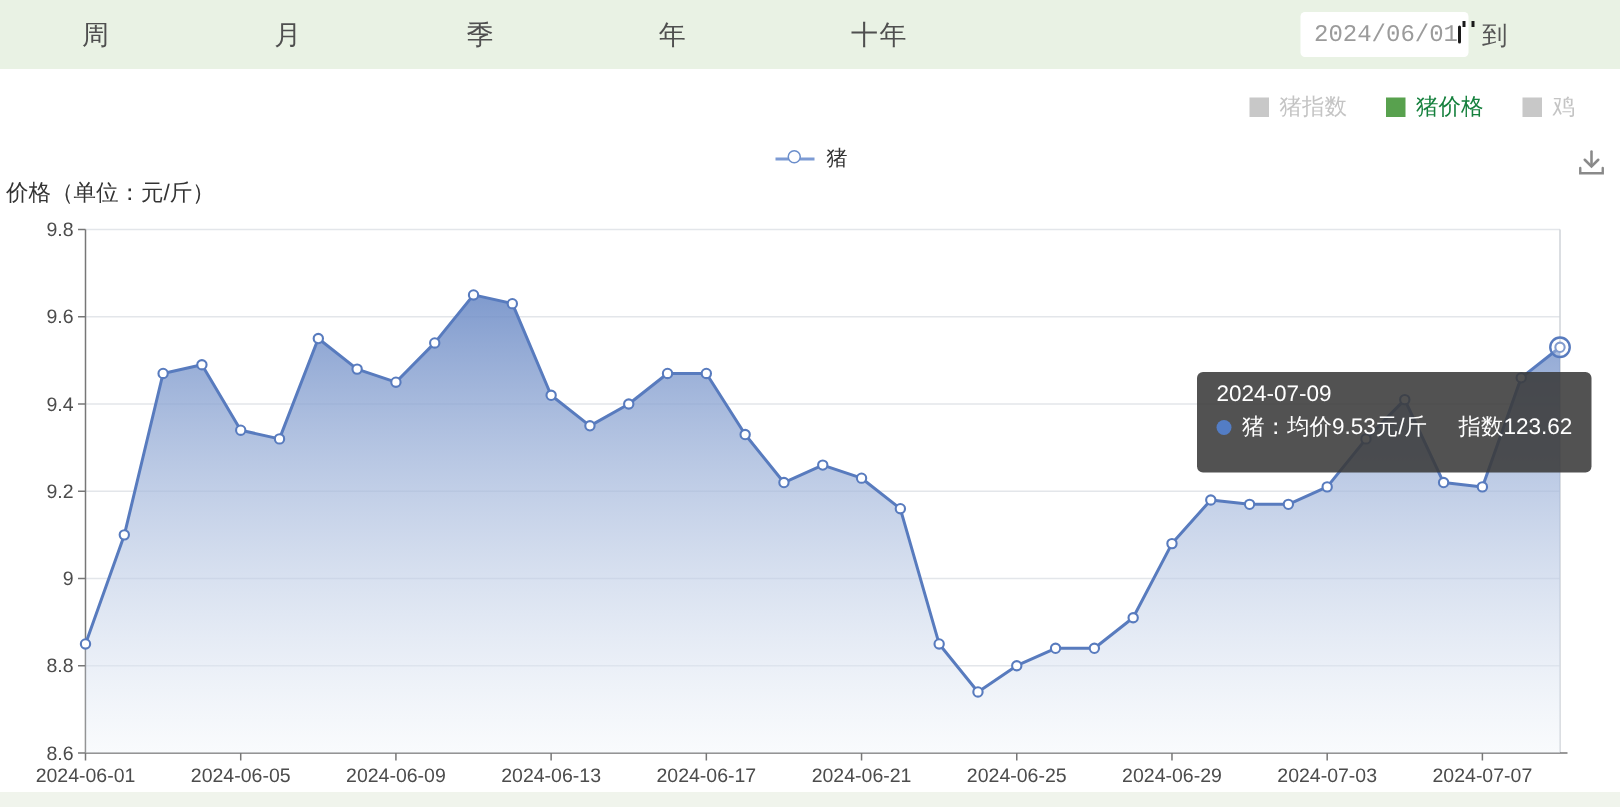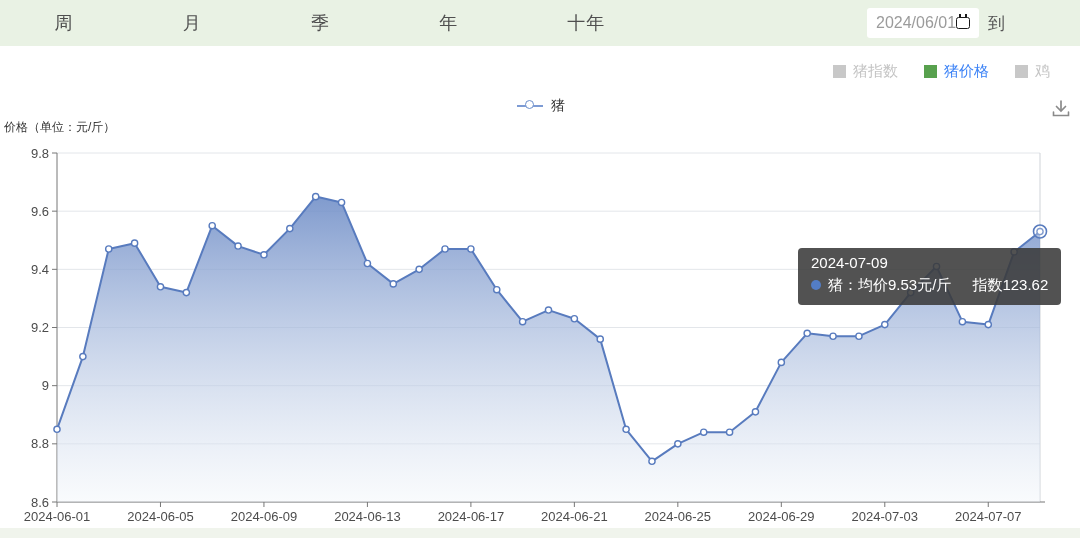--- a/index.html
+++ b/index.html
@@ -10,50 +10,50 @@
   
   .topbar { position:absolute; left:0; top:0; width:1080px; height:46px;
             background:#e9f2e4; display:flex; align-items:center; }
   .tabs { position:absolute; left:0; top:0; width:660px; height:46px;
           display:flex; align-items:center; justify-content:space-around; }
   .tab { font-size:18px; color:#4f4f4f; cursor:pointer; letter-spacing:1px; }
   .daterange { position:absolute; right:75px; top:0; height:46px; display:flex; align-items:center; gap:9px; }
   .dateinput { width:112px; height:30px; background:#fff; border-radius:3px;
                display:flex; align-items:center; justify-content:space-between;
                padding:0 9px; cursor:pointer; }
-  .dateval { font-size:16px; color:#9b9b9b; }
+  .dateval { font-size:16px; color:#9b9b9b;font-family:Liberation Mono, monospace; }
   .cal { position:relative; width:14px; height:12px; border:1.7px solid #1a1a1a; border-radius:2.5px; display:inline-block; }
   .cal::before { content:""; position:absolute; top:-4px; left:2px; width:2px; height:4px;
                  background:#1a1a1a; box-shadow:6px 0 0 #1a1a1a; }
   .to { font-size:17px; color:#555; }
 
   
   .legend-row { position:absolute; top:62px; right:30px; display:flex; gap:26px; align-items:center; }
   .legend-item { display:flex; align-items:center; gap:7px; cursor:pointer; }
   .legend-swatch { width:13px; height:13px; display:inline-block; }
   .legend-label { font-size:15px; color:#c4c4c4; }
-  .legend-item.active .legend-label { color:#3b82f6; }
+  .legend-item.active .legend-label { color:#15803d; }
 
   
   .download { position:absolute; top:96px; right:6px; width:26px; height:26px; cursor:pointer; }
 
   
   .series-legend { position:absolute; left:517px; top:97px; display:flex; align-items:center; gap:8px; cursor:pointer; }
   .sl-line { position:relative; width:26px; height:2px; background:#7d9bd4; display:inline-block; }
   .sl-circle { position:absolute; left:8px; top:-5px; width:9px; height:9px; border:1.6px solid #6b8ecb;
                border-radius:50%; background:#fff; display:inline-block; }
   .sl-label { font-size:14px; color:#333; }
 
-  .ytitle { position:absolute; left:4px; top:119px; font-size:12px; color:#333; }
+  .ytitle { position:absolute; left:4px; top:119px; font-size:15px; color:#333; }
 
   #chart { position:absolute; left:0; top:140px; }
 
   
   .tooltip { position:absolute; left:798px; top:248px; z-index:5;
-             background:rgba(58,58,58,0.88); border-radius:4px; padding:4px 13px 10px 13px;
+             background:rgba(58,58,58,0.88); border-radius:4px; padding:4px 13px 20px 13px;
              color:#fff; white-space:nowrap; pointer-events:none; }
   .tt-date { font-size:15px; line-height:22px; }
   .tt-row { display:flex; align-items:center; font-size:15px; line-height:21px; }
   .tt-dot { width:10px; height:10px; border-radius:50%; background:#537dc5; display:inline-block; margin-right:7px; }
   .tt-avg { }
   .tt-idx { margin-left:21px; }
 
   .bottom-strip { position:absolute; left:0; bottom:0; width:1080px; height:10px; background:#f0f4ec; }
 </style>
 </head>

